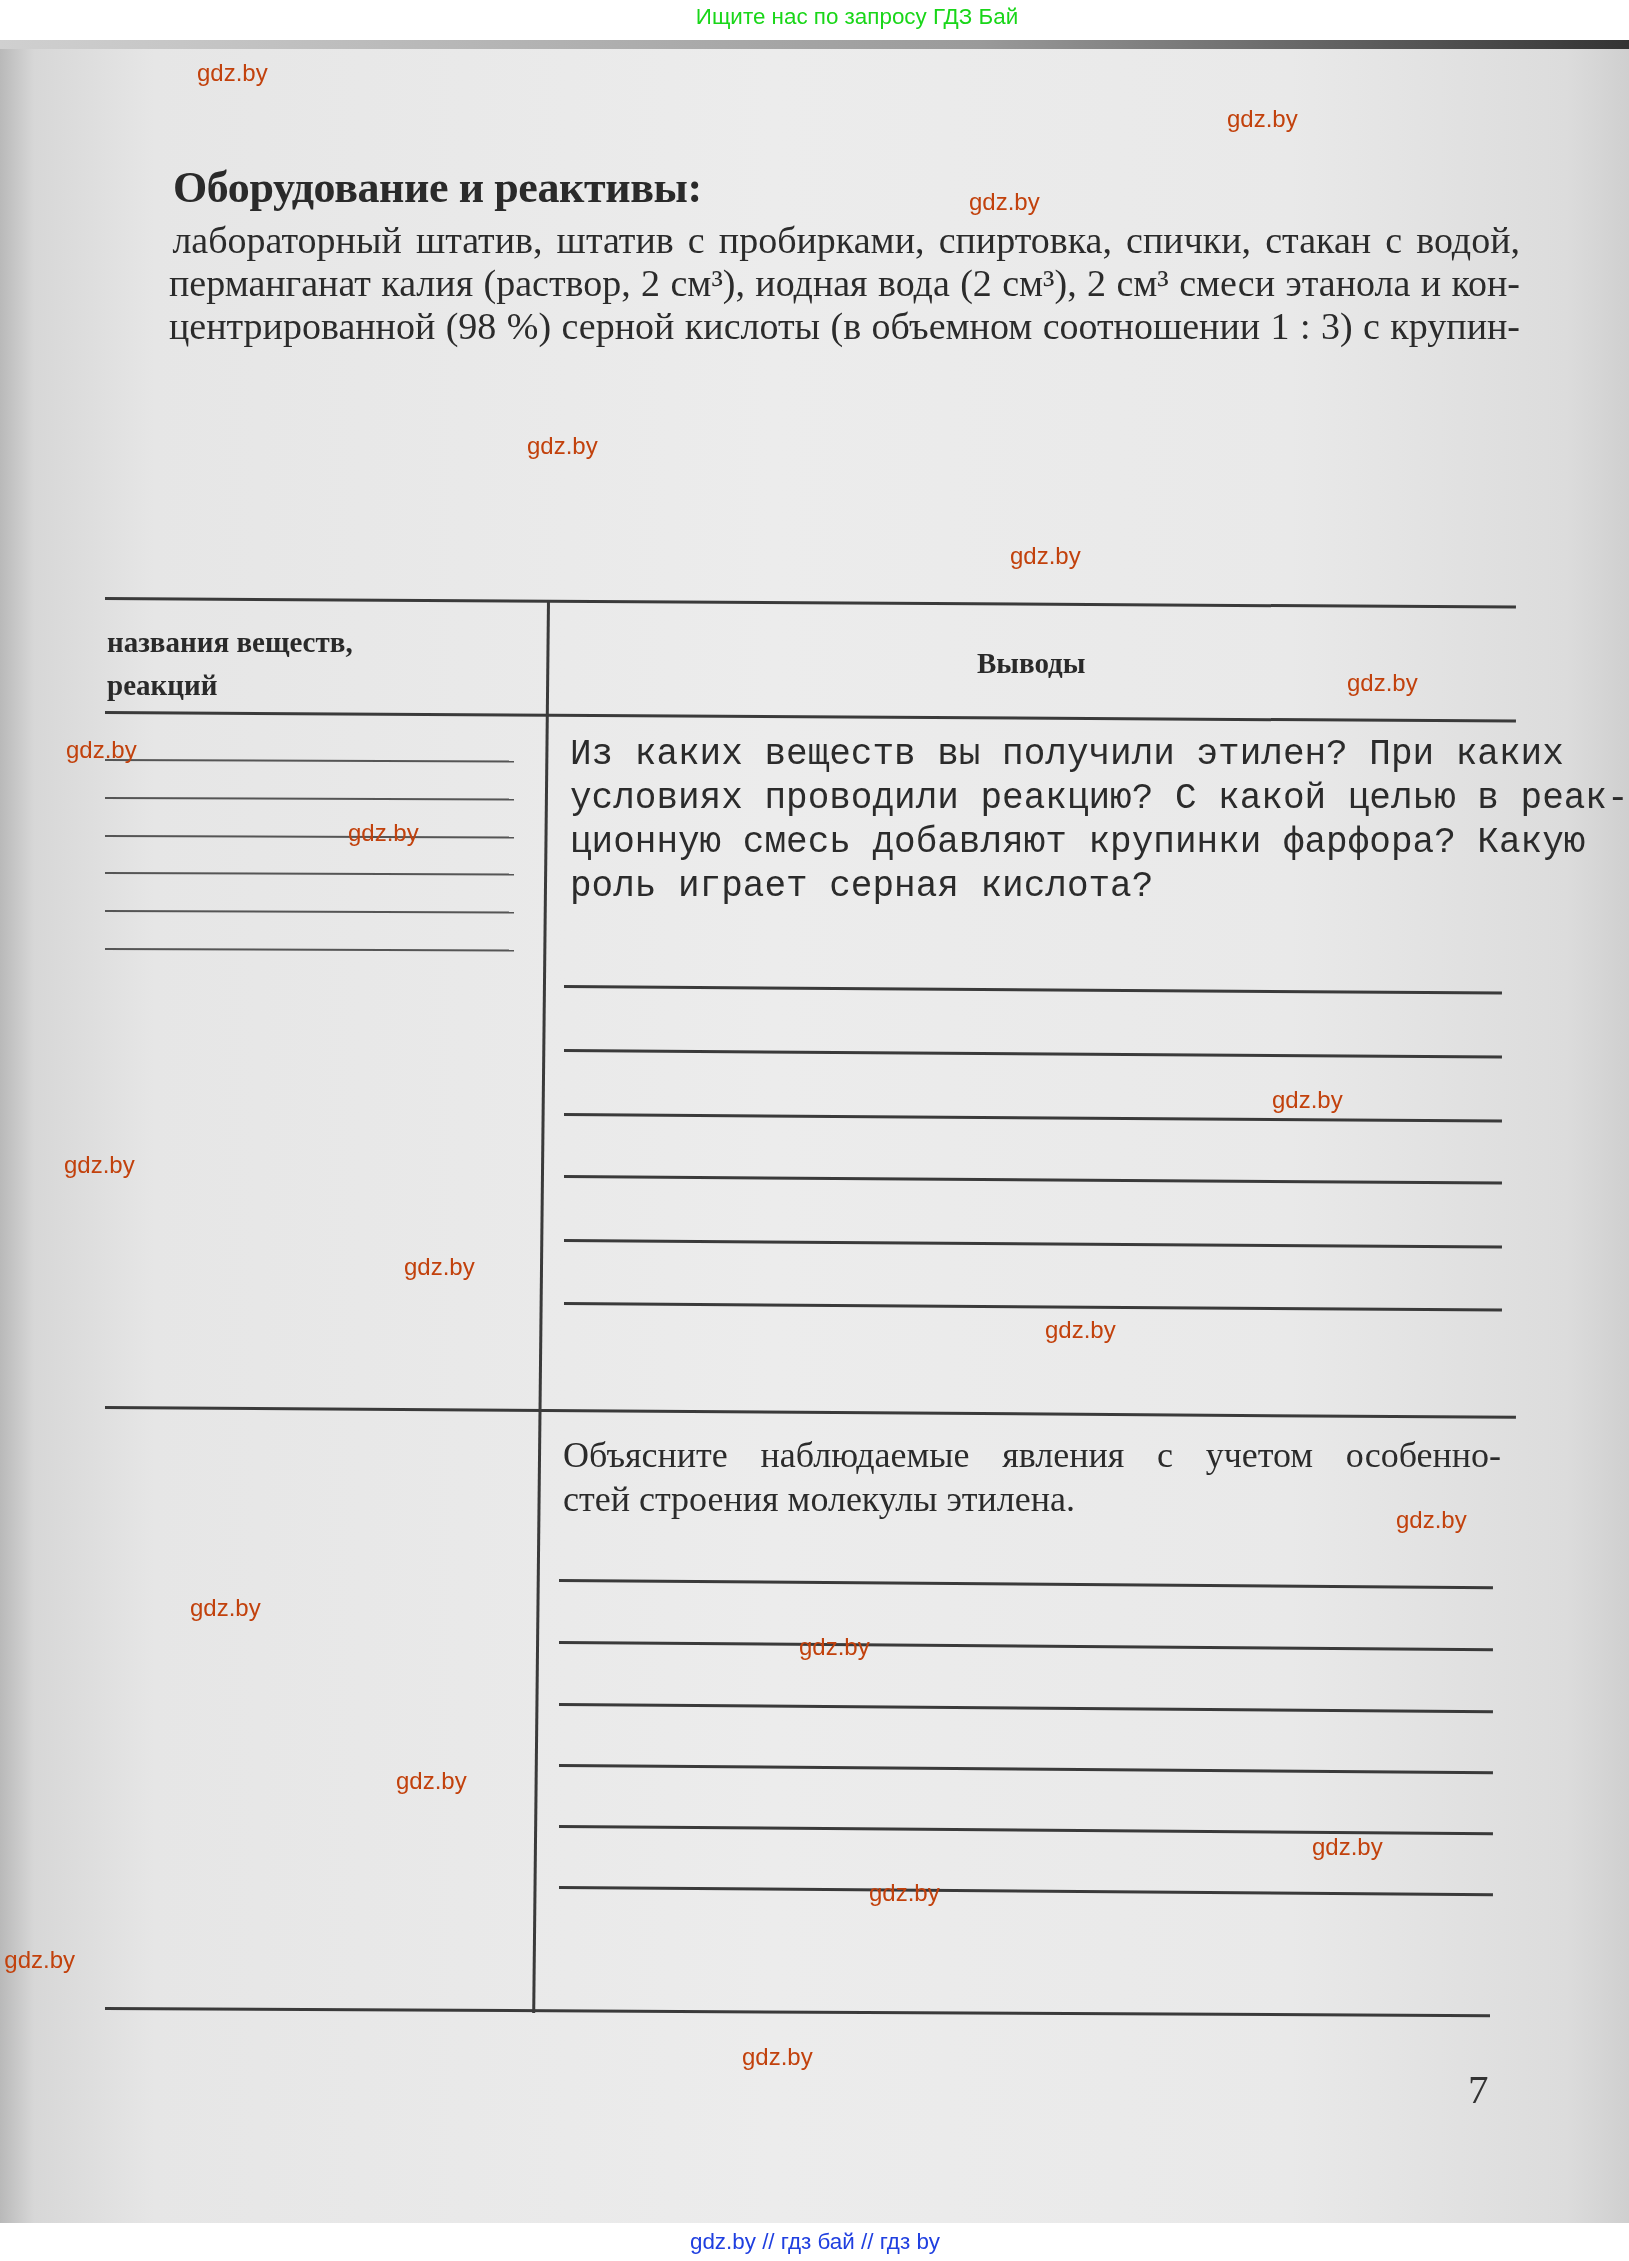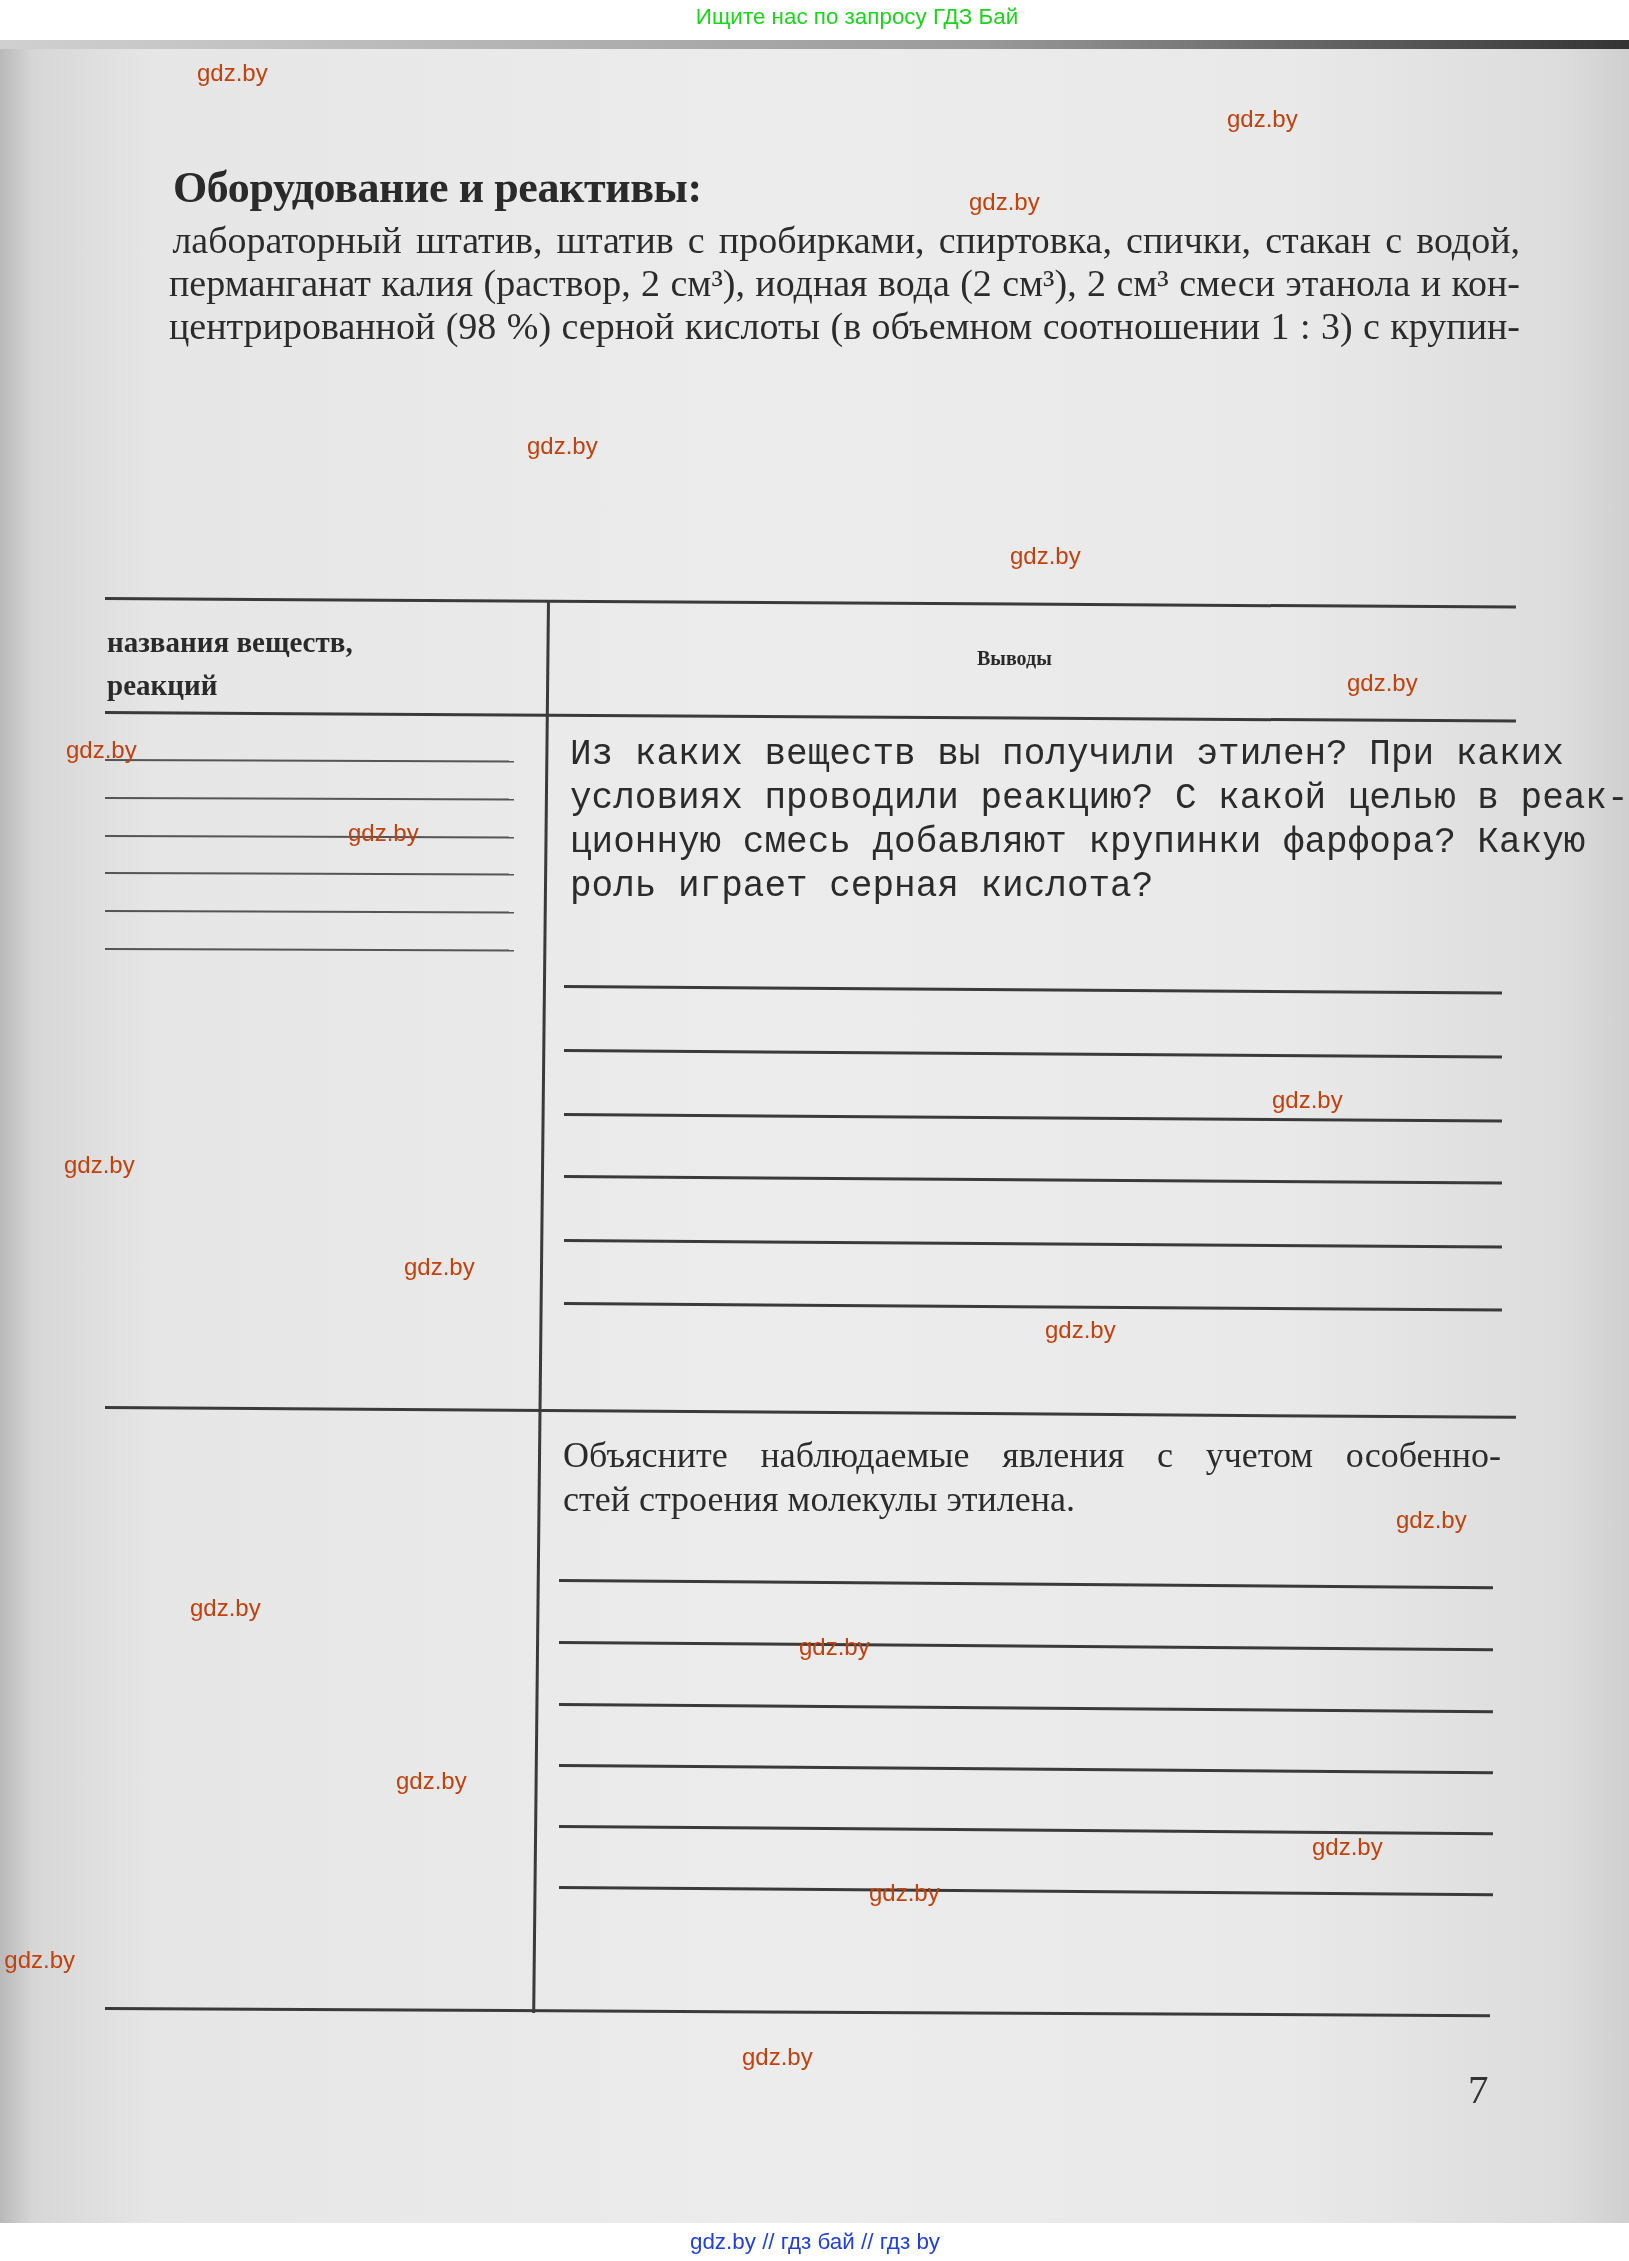--- a/index.html
+++ b/index.html
@@ -43,21 +43,21 @@
   .hline { position: absolute; height: 2.6px; background: #3a3a3a; }
   .hline.thin { height: 1.7px; background: #555; }
   .vline { position: absolute; width: 2.6px; background: #3a3a3a; }
 
   .col-head-left {
     position: absolute; left: 107px; top: 621px;
     font-size: 29px; font-weight: bold; line-height: 43px; color: #2a2a2a;
   }
   .col-head-right {
     position: absolute; left: 977px; top: 647px;
-    font-size: 20px; font-weight: bold; color: #2a2a2a;
+    font-size: 29px; font-weight: bold; color: #2a2a2a;
   }
   .question {
     position: absolute; left: 570px; width: 938px;
     font-size: 36px; line-height: 44px; color: #2b2b2b;
   }
   .question .line { display: block; white-space: nowrap; text-align: justify; text-align-last: justify; }
   .question .line.last { text-align-last: left; }
 
   .watermark {
     position: absolute;

